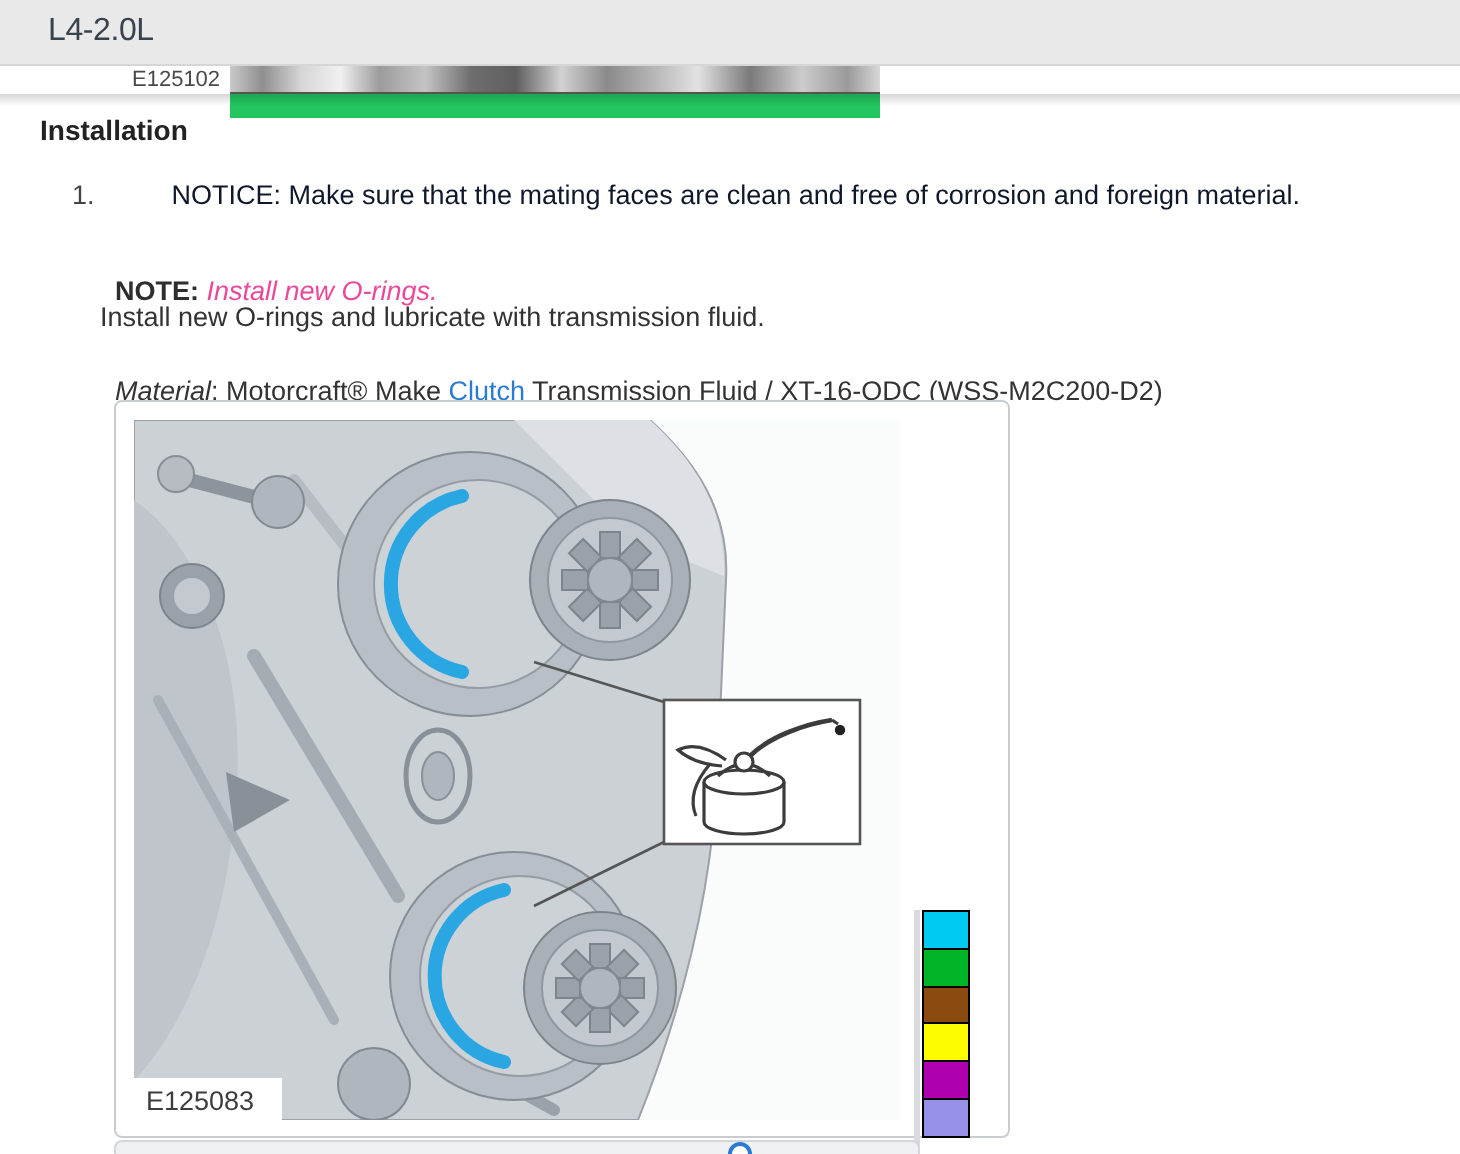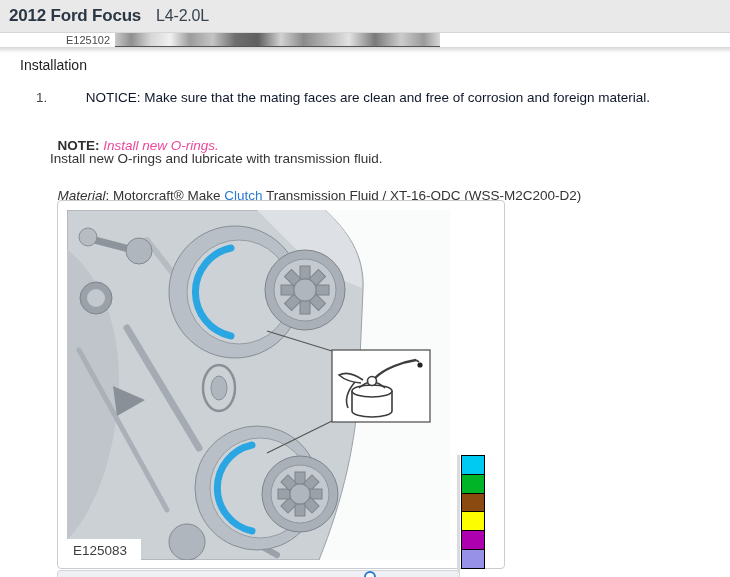--- a/index.html
+++ b/index.html
@@ -19,21 +19,21 @@
     background: #e9e9ea;
     border-bottom: 1px solid #d6d6d8;
     display: flex; align-items: center;
     padding-left: 9px;
   }
   .header .vehicle { font-size: 17px; font-weight: bold; color: #2b3744; letter-spacing: -0.2px; }
   .header .engine  { font-size: 16px; font-weight: 400; color: #39434e; margin-left: 15px; letter-spacing: -0.2px; }
 
   
   .remnant {
-    position: absolute; left: 60px; top: 33px; width: 380px; height: 14px;
+    position: absolute; left: 60px; top: 33px; width: 380px; height: 26px;
     display: flex; background: #22c55e;
   }
   .remnant-label {
     font-size: 11px; line-height: 14px; color: #4a4a4a;
     background: #fff; padding: 0 5px 0 6px; white-space: nowrap;
   }
   .remnant-img {
     flex: 1; height: 14px;
     background: linear-gradient(90deg,
       #c9c9c9 0%, #8f8f8f 5%, #d6d6d6 11%, #f0f0f0 17%, #9c9c9c 23%,
@@ -43,21 +43,21 @@
   }
   .header-shadow {
     position: absolute; left: 0; top: 47px; width: 730px; height: 6px;
     background: linear-gradient(rgba(0,0,0,0.16), rgba(0,0,0,0));
     pointer-events: none;
   }
 
   
   .section-heading {
     position: absolute; left: 8px; top: 57px;
-    font-size: 14px; font-weight: normal; color: #222; padding-left: 12px;
+    font-size: 14px; font-weight: bold; color: #222; padding-left: 12px;
   }
   .txt { position: absolute; font-size: 13.5px; line-height: 18px; color: #333; white-space: pre-wrap; }
   .step-number { left: 36px; top: 89px; color: #444; }
   .notice-line { left: 50px; top: 89px; font-weight: normal; color: #0f172a; width: 600px; text-align: right; }
   .note-line   { left: 50px; top: 119px; }
   .note-label  { font-weight: bold; color: #2e2e2e; }
   .note-text   { font-style: italic; color: #ec4899; }
   .body-line   { left: 50px; top: 150px; text-align: right; }
   .material-line { left: 50px; top: 169px; }
   .material-label { font-style: italic; }
@@ -97,21 +97,20 @@
   }
   .zoom-circle {
     position: absolute; left: 364px; top: 571px; width: 12px; height: 12px;
     border: 2px solid #2b7bd4; border-radius: 50%; background: #fff;
   }
 </style>
 </head>
 <body>
 
 <div class="header">
-  <span class="vehicle">2012 Ford Focus</span>
   <span class="engine">L4-2.0L</span>
 </div>
 
 <div class="remnant">
   <span class="remnant-label">E125102</span>
   <div class="remnant-img"></div>
 </div>
 <div class="header-shadow"></div>
 
 <div class="section-heading">Installation</div>

